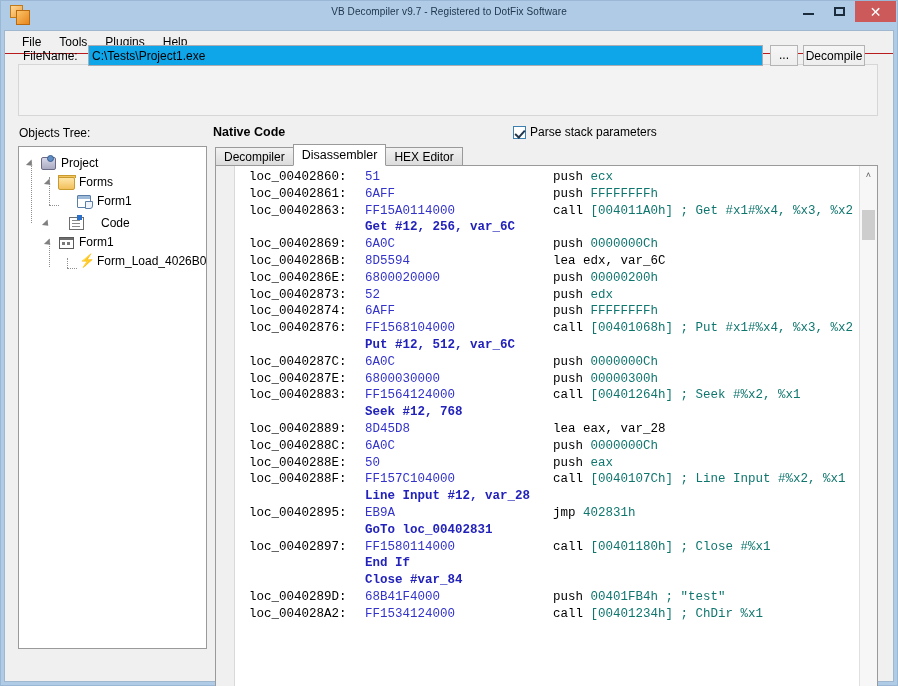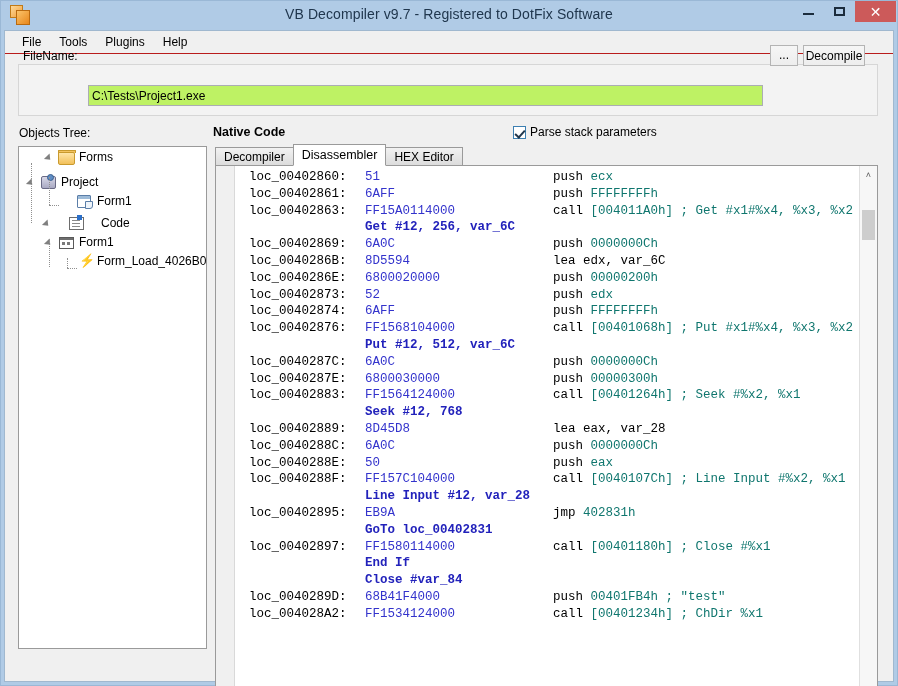--- a/index.html
+++ b/index.html
@@ -48,21 +48,21 @@
   }
   #app-icon .sq-front {
     left: 6px; top: 5px; width: 14px; height: 15px;
     background: linear-gradient(135deg,#fbc46a,#e8861b);
     border: 1px solid #b96a10;
   }
   #title-text {
     position: absolute;
     left: 0; right: 0; top: 5px;
     text-align: center;
-    font-size: 14px;
+    font-size: 10px;
     color: #20374e;
     letter-spacing: 0.1px;
   }
   .wbtn {
     position: absolute;
     top: 0;
     height: 21px;
     width: 31px;
     background: transparent;
     border: none;
@@ -135,27 +135,26 @@
     position: absolute;
     left: 18px; top: 18px;
     font-size: 12px;
   }
   #filename-input {
     position: absolute;
     left: 83px; top: 14px;
     width: 675px; height: 21px;
     box-sizing: border-box;
     border: 1px solid #abadb3;
-    background: #bef264;
+    background: #0ea5e9;
     font-family: "Liberation Sans", sans-serif;
     font-size: 12px;
     padding: 4px 3px;
     color: #000;
     outline: none;
-    margin-top: 40px;
   }
   #browse-button {
     position: absolute;
     left: 765px; top: 14px;
     width: 28px; height: 21px;
     box-sizing: border-box;
     background: linear-gradient(to bottom,#f6f6f6,#ededed);
     border: 1px solid #b4b4b4;
     font-family: "Liberation Sans", sans-serif;
     font-size: 12px;
@@ -557,35 +556,35 @@
     <div id="objects-tree-label">Objects Tree:</div>
     <div id="native-code-label">Native Code</div>
 
     <div class="checkbox-row" id="chk-parse">
       <div class="cbox checked"></div>
       <span>Parse stack parameters</span>
     </div>
 
     <div id="tree-panel">
       <div id="tree-rows">
+          <div class="tree-row" style="padding-left: 6px; margin-top: 6px;">
+            <span class="expander open"></span>
+            <span class="tico ico-project">
+              <span class="body"></span>
+              <span class="dot"></span>
+            </span>
+            <span class="tlabel">Project</span>
+          </div>
           <div class="tree-row" style="padding-left: 24px; margin-top: 0px;">
             <span class="expander open"></span>
             <span class="tico ico-folder">
               <span class="tab"></span>
               <span class="f"></span>
             </span>
             <span class="tlabel">Forms</span>
-          </div>
-          <div class="tree-row" style="padding-left: 6px; margin-top: 6px;">
-            <span class="expander open"></span>
-            <span class="tico ico-project">
-              <span class="body"></span>
-              <span class="dot"></span>
-            </span>
-            <span class="tlabel">Project</span>
           </div>
           <div class="tree-row" style="padding-left: 42px; margin-top: 0px;">
             <span class="expander"></span>
             <span class="tico ico-form">
               <span class="w"></span>
               <span class="curl"></span>
             </span>
             <span class="tlabel">Form1</span>
           </div>
           <div class="tree-row" style="padding-left: 22px; margin-top: 3px; gap: 12px;">

